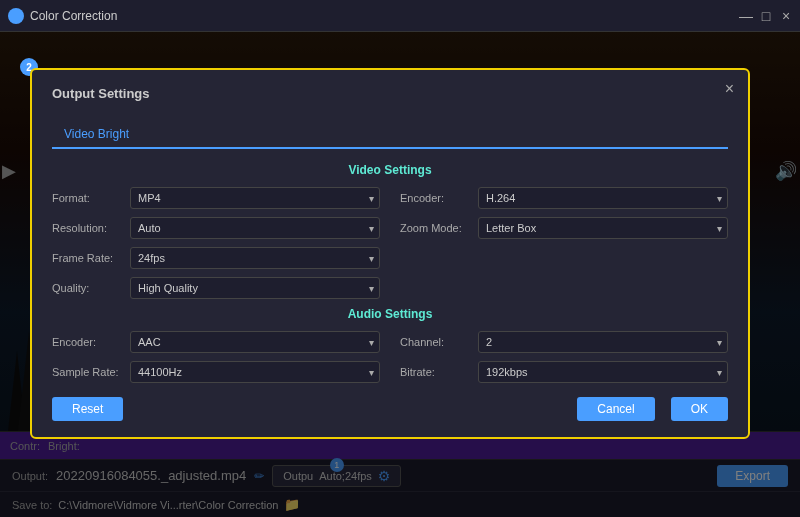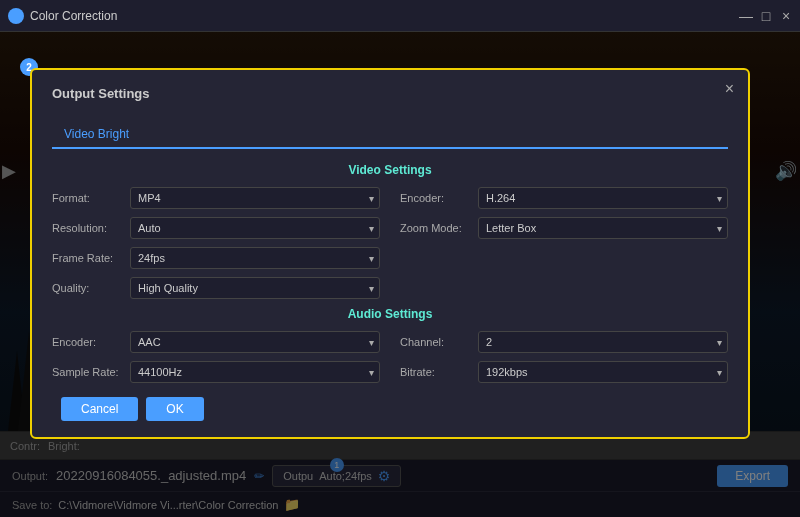--- a/index.html
+++ b/index.html
@@ -125,21 +125,21 @@
       height: 100%;
       background: linear-gradient(to bottom, #2a1a0a 0%, #1a0a05 30%, #0d1a2a 70%, #0a1520 100%);
       position: absolute;
       top: 0;
       left: 0;
     }
 
     
     .bottom-bar {
       height: 28px;
-      background: #404040;
+      background: #4c1d95;
       display: flex;
       align-items: center;
       padding: 0 10px;
       gap: 8px;
       border-top: 1px solid #333;
     }
     .bottom-label {
       color: #aaa;
       font-size: 11px;
     }
@@ -370,21 +370,21 @@
       background: #4a9eff;
       color: white;
       border: none;
       padding: 5px 20px;
       border-radius: 3px;
       cursor: pointer;
       font-size: 12px;
     }
     .btn-group-right {
       display: flex;
-      gap: 8px;
+      gap: 16px;
       margin-left: 9px;
     }
 
     
     .yellow-badge {
       position: absolute;
       top: -10px;
       left: -10px;
       background: #4a9eff;
       color: white;
@@ -579,20 +579,21 @@
               <select>
                 <option>192kbps</option>
                 <option>128kbps</option>
                 <option>320kbps</option>
               </select>
             </div>
           </div>
         </div>
 
         <div class="modal-footer">
+          <button class="btn-reset">Reset</button>
           <div class="btn-group-right">
             <button class="btn-cancel">Cancel</button>
             <button class="btn-ok">OK</button>
           </div>
         </div>
       </div>
     </div>
   </div>
 
 </div>

